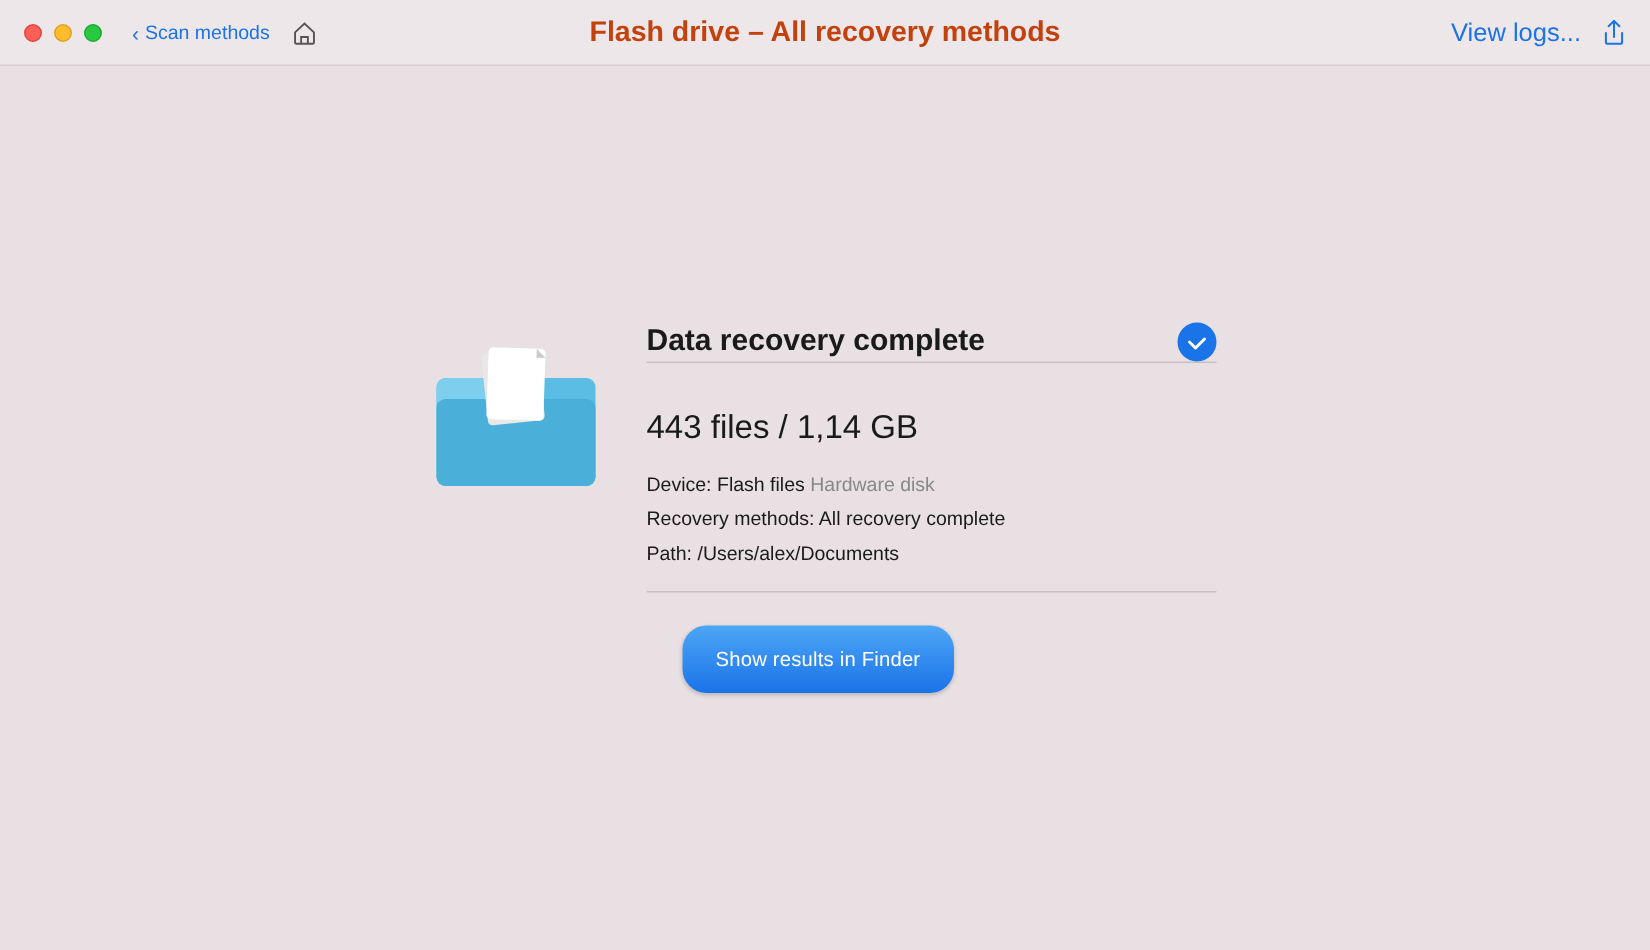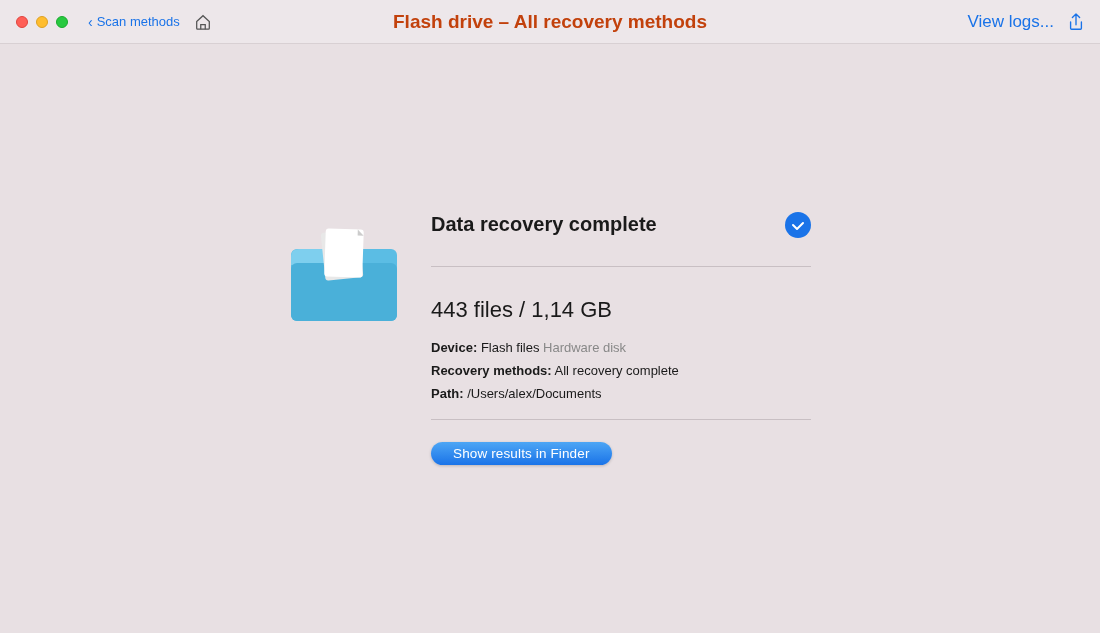--- a/index.html
+++ b/index.html
@@ -143,21 +143,21 @@
 
     
     .info-panel {
       width: 380px;
     }
 
     .info-header {
       display: flex;
       align-items: center;
       justify-content: space-between;
-      padding-bottom: 28px;
+      padding-bottom: 0;
       border-bottom: 1px solid #c8bfc3;
       margin-bottom: 14px;
       gap: 24px;
     }
 
     .info-title {
       font-size: 20px;
       font-weight: 700;
       color: #1a1a1a;
     }
@@ -193,21 +193,21 @@
       margin-bottom: 16px;
     }
 
     .meta-row {
       font-size: 13px;
       color: #1a1a1a;
       line-height: 1.4;
     }
 
     .meta-row .label {
-      font-weight: 700;
+      font-weight: 400;
     }
 
     .meta-row .value {
       font-weight: 400;
     }
 
     .meta-row .value-secondary {
       color: #888;
       font-weight: 400;
       text-align: right;
@@ -217,26 +217,27 @@
       height: 1px;
       background-color: #c8bfc3;
       margin-bottom: 22px;
     }
 
     .show-results-btn {
       background: linear-gradient(180deg, #4da6f5 0%, #1a73e8 100%);
       color: white;
       border: none;
       border-radius: 16px;
-      padding: 4px 22px;
+      padding: 15px 22px;
       font-size: 13.5px;
       font-weight: 500;
       cursor: pointer;
       letter-spacing: 0.01em;
       box-shadow: 0 1px 3px rgba(0,0,0,0.2);
+      margin-left: 24px;
     }
   </style>
 </head>
 <body>
 
 <div class="titlebar">
   <div class="traffic-lights">
     <div class="traffic-light close"></div>
     <div class="traffic-light minimize"></div>
     <div class="traffic-light maximize"></div>

